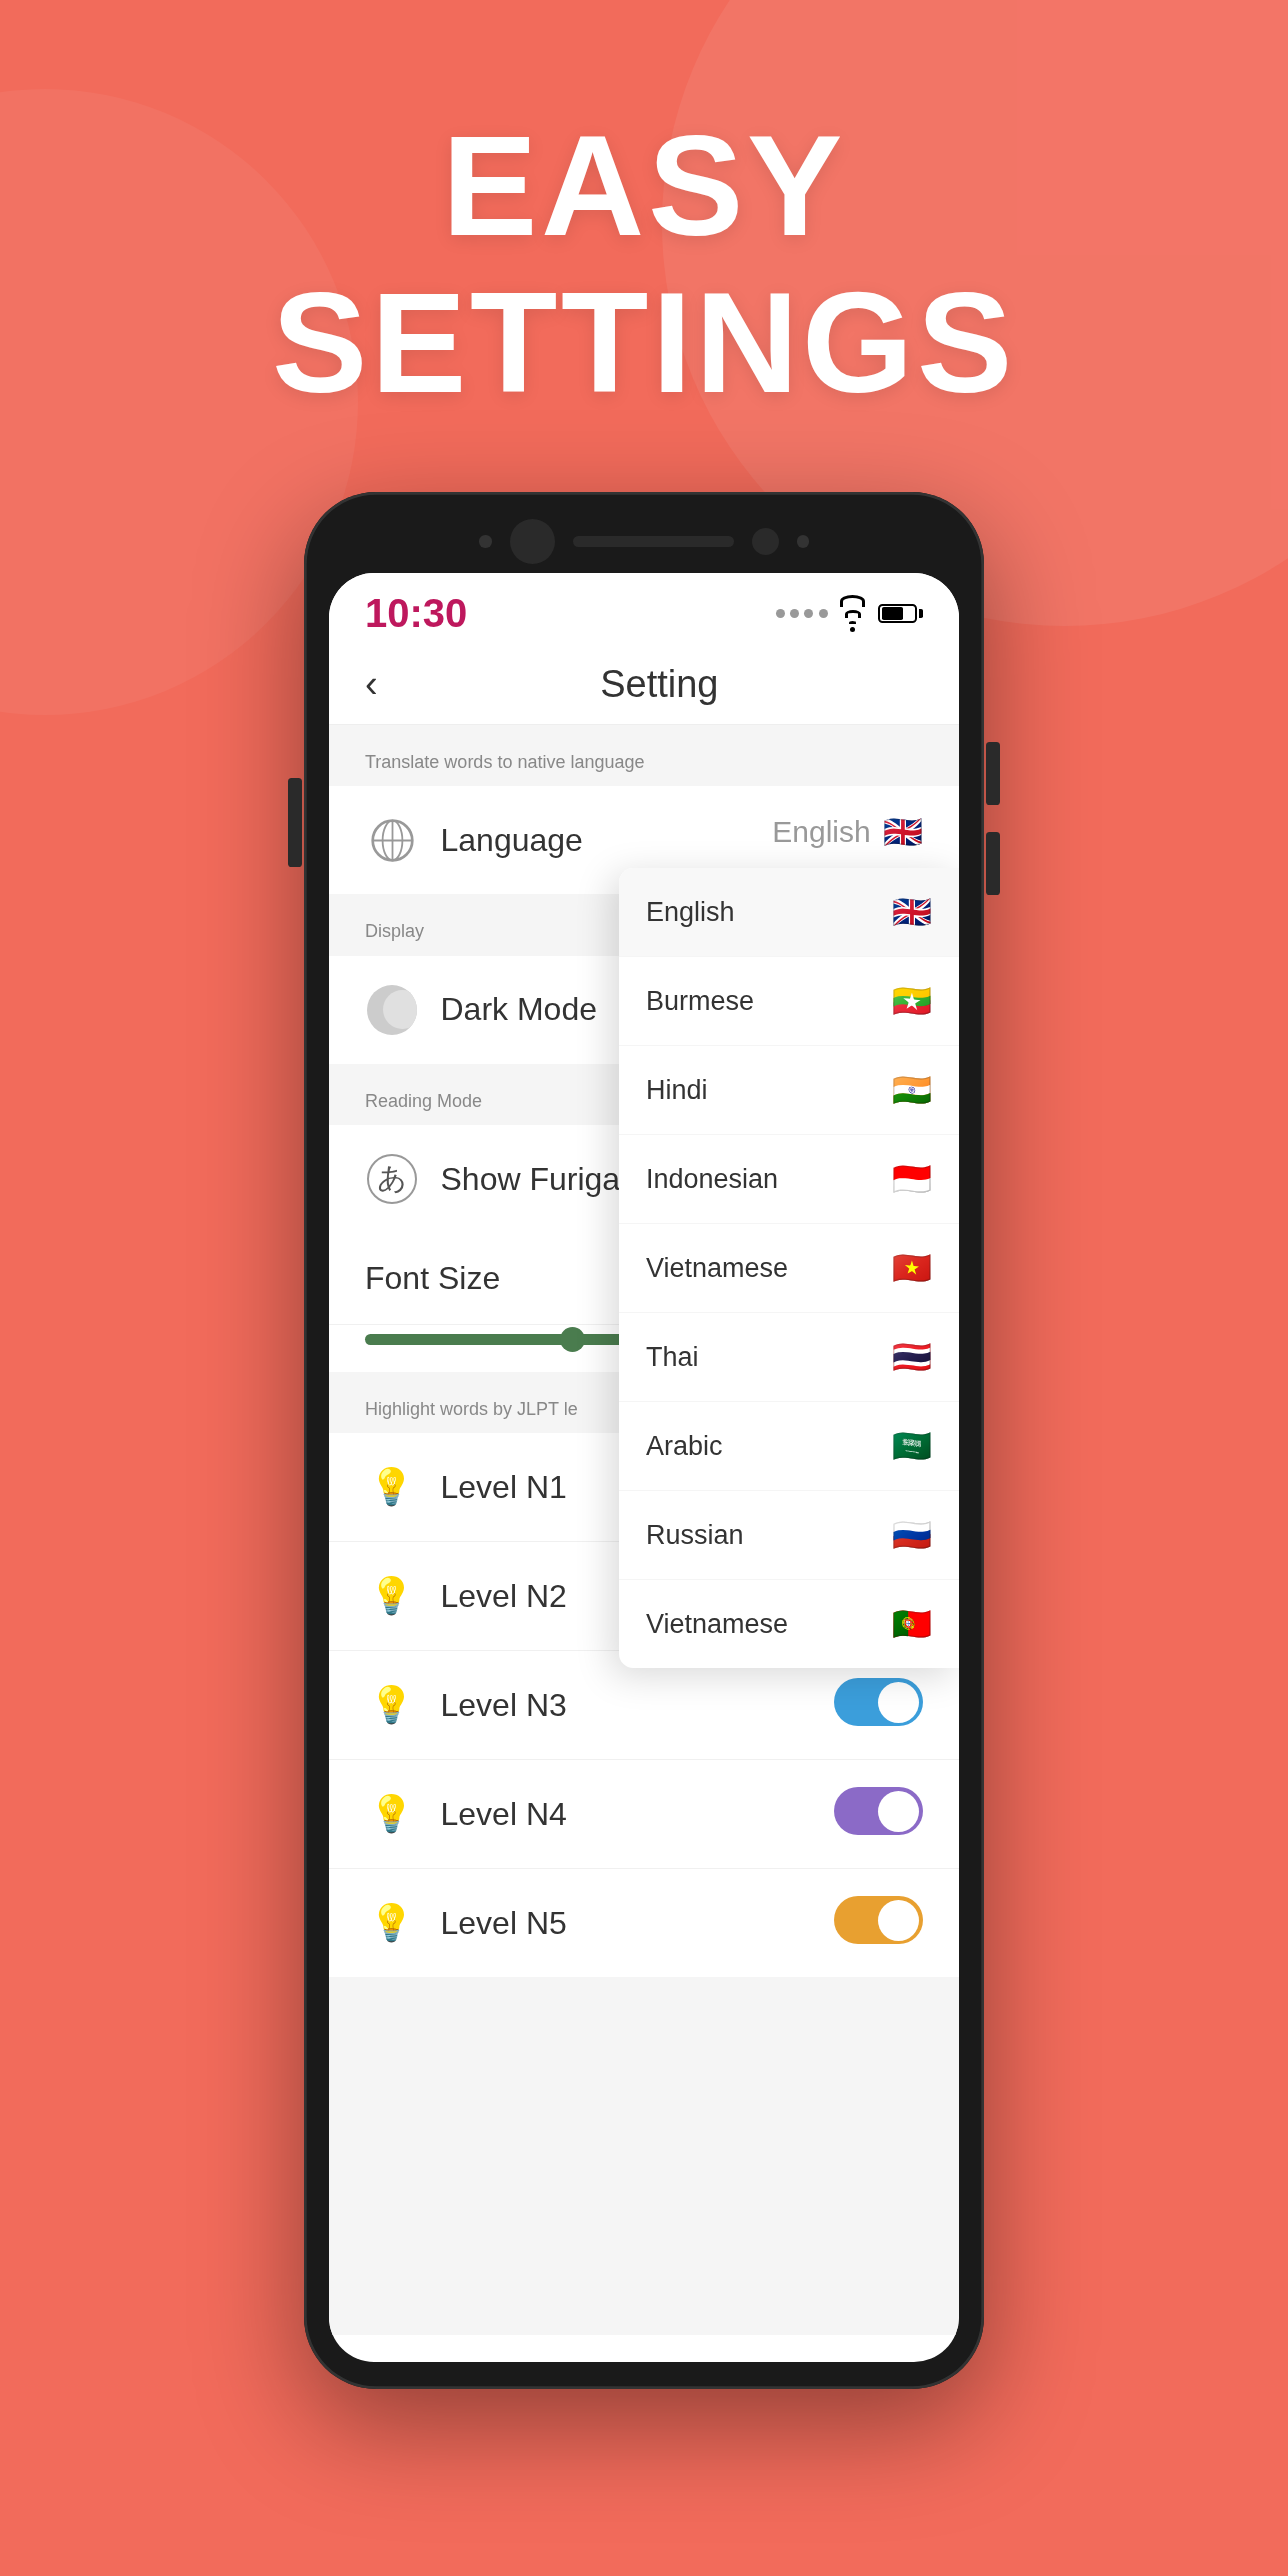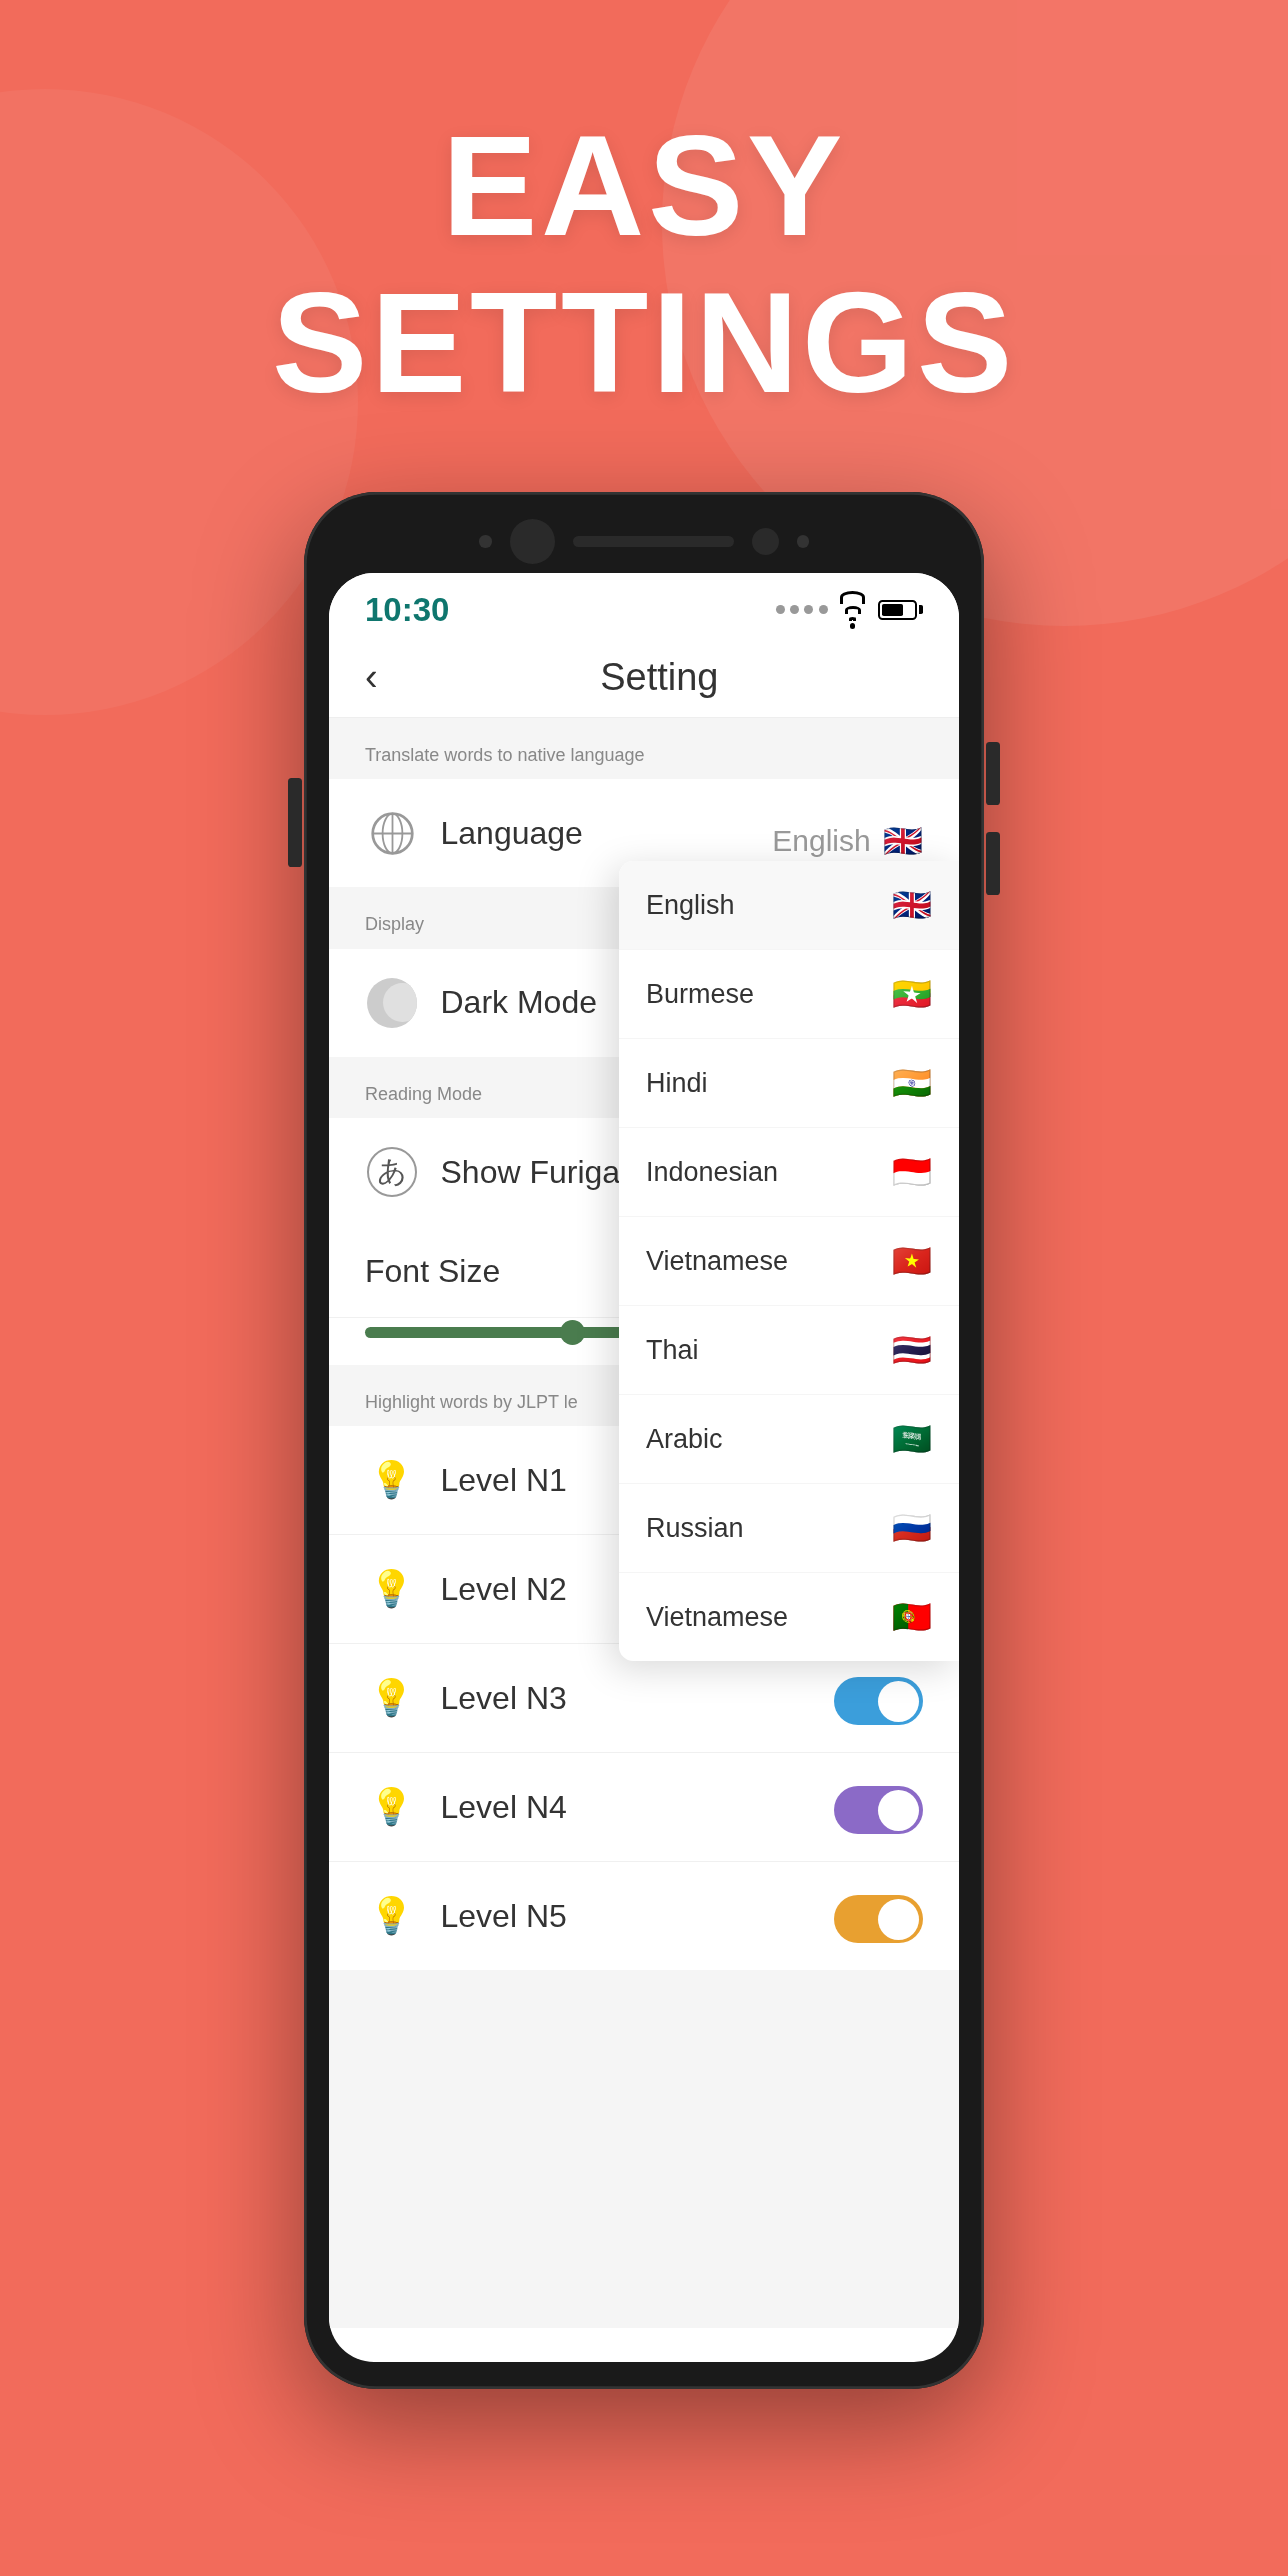--- a/index.html
+++ b/index.html
@@ -103,23 +103,23 @@
 
     
     .status-bar {
       display: flex;
       justify-content: space-between;
       align-items: center;
       padding: 18px 36px 9px;
       background: #fff;
     }
     .status-time {
-      font-size: 33px;
+      font-size: 40px;
       font-weight: 700;
-      color: #0f766e;
+      color: #be185d;
     }
     .status-icons {
       display: flex;
       align-items: center;
       gap: 12.5px;
     }
     .status-dots {
       display: flex; gap: 5.4px;
     }
     .status-dot { width: 9px; height: 9px; background: #999; border-radius: 50%; }
@@ -196,21 +196,21 @@
       background: #f5f5f5;
     }
 
     .settings-group {
       background: #fff;
       margin: 0;
     }
 
     .settings-row {
       display: flex;
-      align-items: flex-end;
+      align-items: flex-start;
       justify-content: space-between;
       padding: 27px 36px;
       border-bottom: 0.9px solid #f0f0f0;
       background: #fff;
     }
     .settings-row:last-child { border-bottom: none; }
 
     .row-left {
       display: flex;
       align-items: center;

